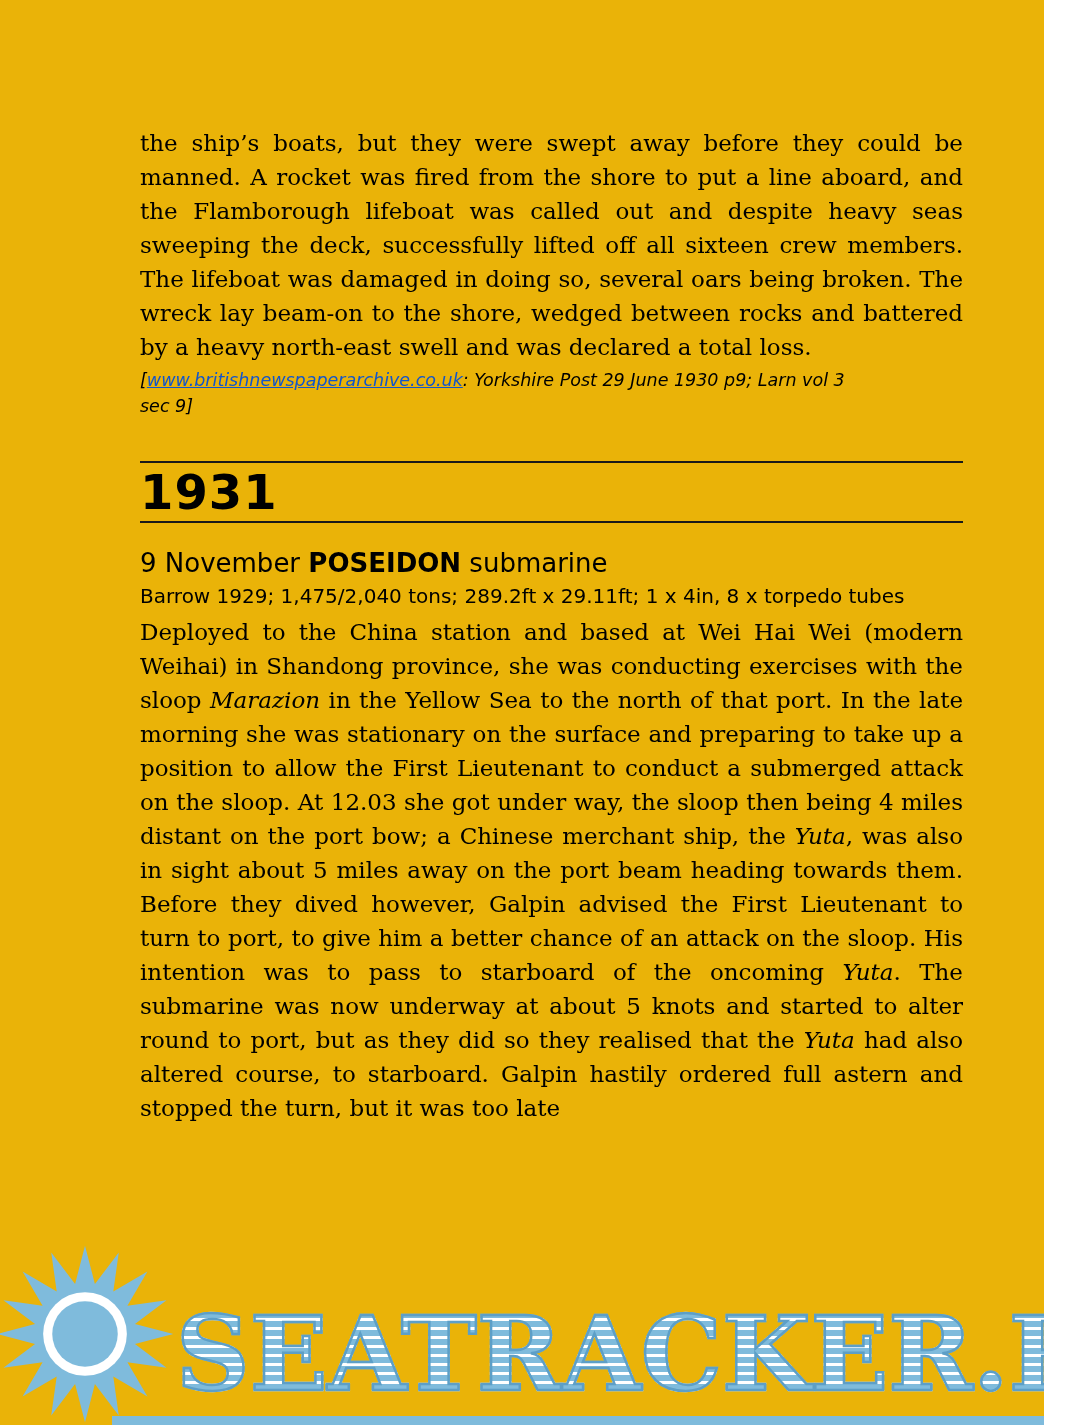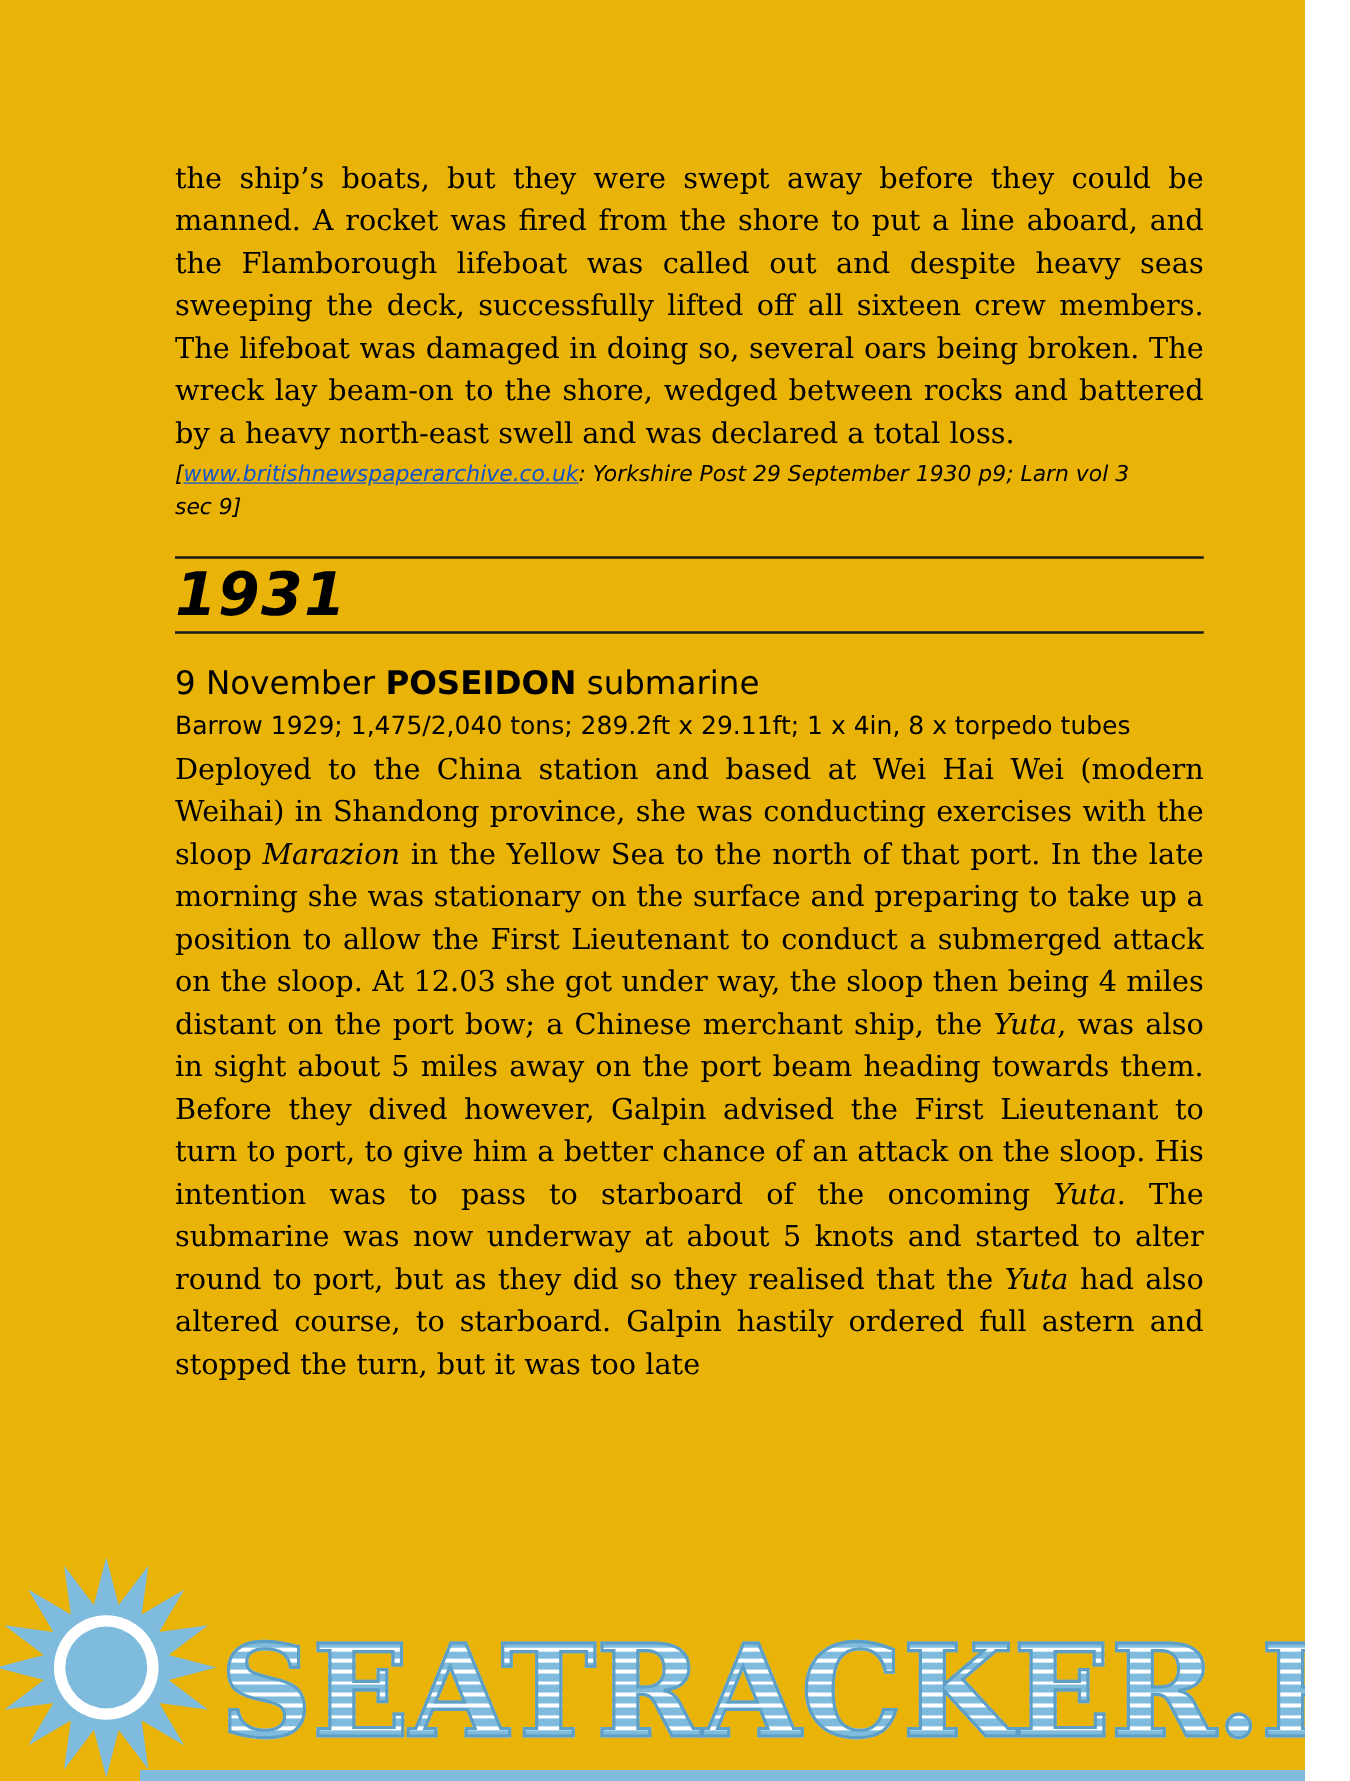--- a/index.html
+++ b/index.html
@@ -31,21 +31,21 @@
     font-size:17.5px;
     line-height:26px;
     color:#000;
   }
   .link {
     color:#1155cc;
     text-decoration:underline;
     cursor:pointer;
     text-align:right;
   }
-  .year-block { margin-top:26px;font-style:italic; }
+  .year-block { margin-top:42px; }
   .rule {
     border:none;
     border-top:2px solid #1a1a1a;
     margin:0;
     height:0;
   }
   .year {
     font-family:"DejaVu Sans", sans-serif;
     font-weight:bold;
     font-size:48px;
@@ -109,21 +109,21 @@
   }
 </style>
 </head>
 <body>
 
 <div class="page">
   <div class="content">
 
     <p class="body-text">the ship’s boats, but they were swept away before they could be manned. A rocket was fired from the shore to put a line aboard, and the Flamborough lifeboat was called out and despite heavy seas sweeping the deck, successfully lifted off all sixteen crew members. The lifeboat was damaged in doing so, several oars being broken. The wreck lay beam-on to the shore, wedged between rocks and battered by a heavy north-east swell and was declared a total loss.</p>
 
-    <p class="citation"><span>[</span><a class="link">www.britishnewspaperarchive.co.uk</a><span>: Yorkshire Post 29 September 1930 p9; Larn vol 3</span><br><span>sec 9]</span></p>
+    <p class="citation"><span>[</span><a class="link">www.britishnewspaperarchive.co.uk</a><span>: Yorkshire Post 29 June 1930 p9; Larn vol 3</span><br><span>sec 9]</span></p>
 
     <div class="year-block">
       <hr class="rule">
       <h1 class="year">1931</h1>
       <hr class="rule">
     </div>
 
     <h2 class="entry-title"><span>9 November </span><span class="bold">POSEIDON</span><span> submarine</span></h2>
 
     <p class="spec">Barrow 1929; 1,475/2,040 tons; 289.2ft x 29.11ft; 1 x 4in, 8 x torpedo tubes</p>

